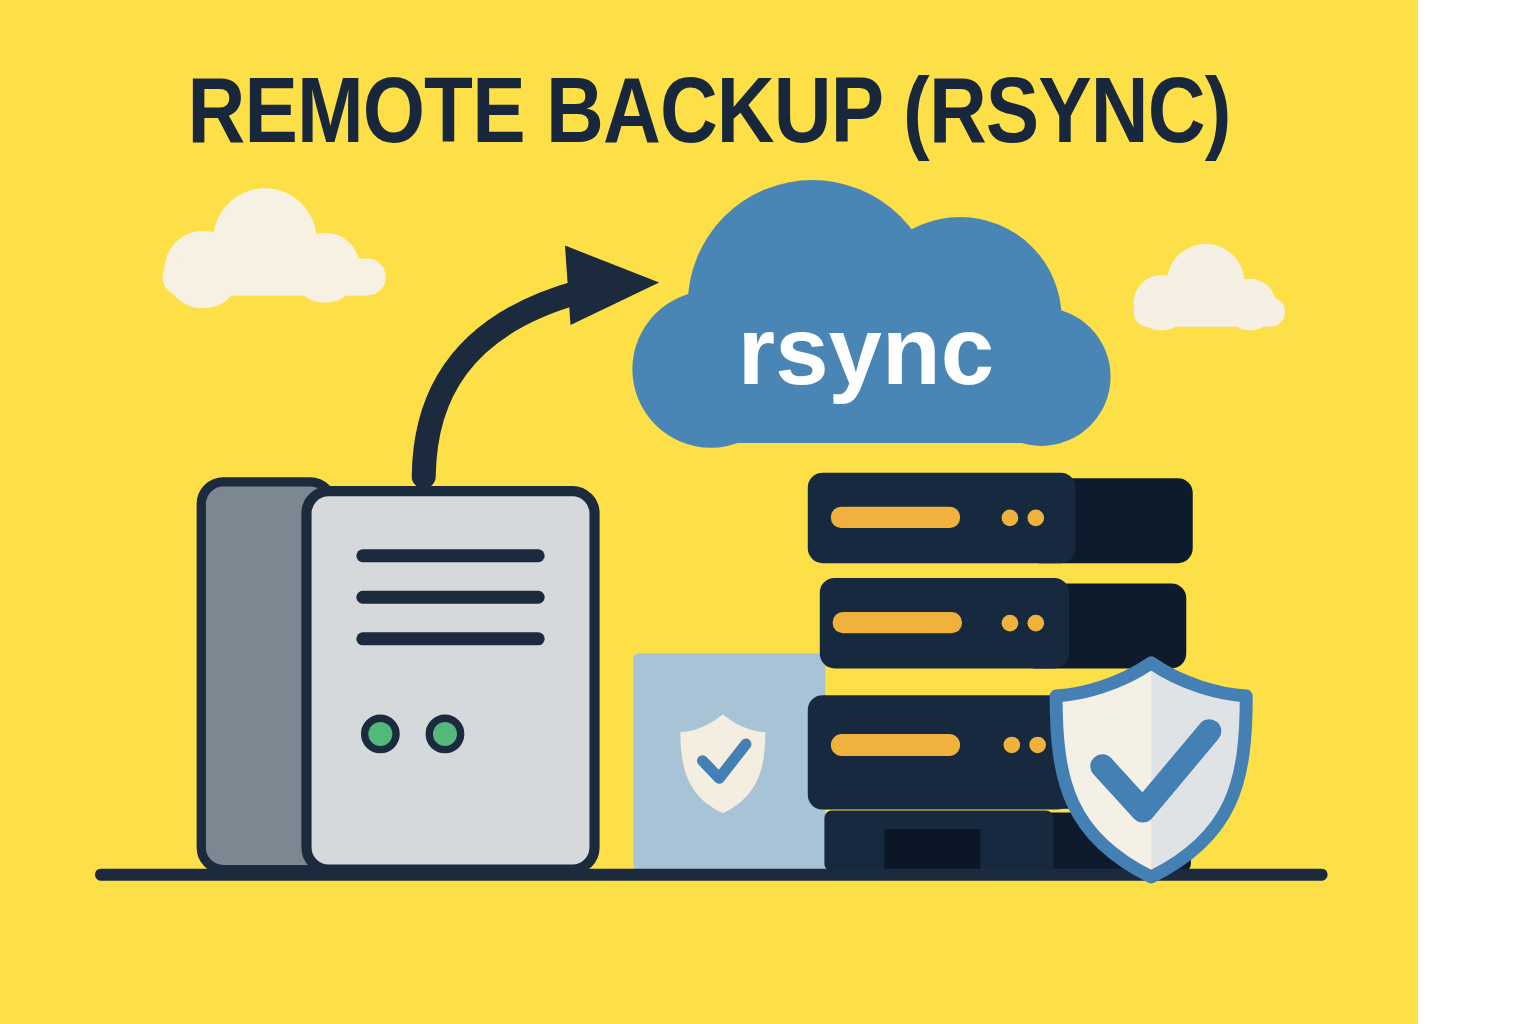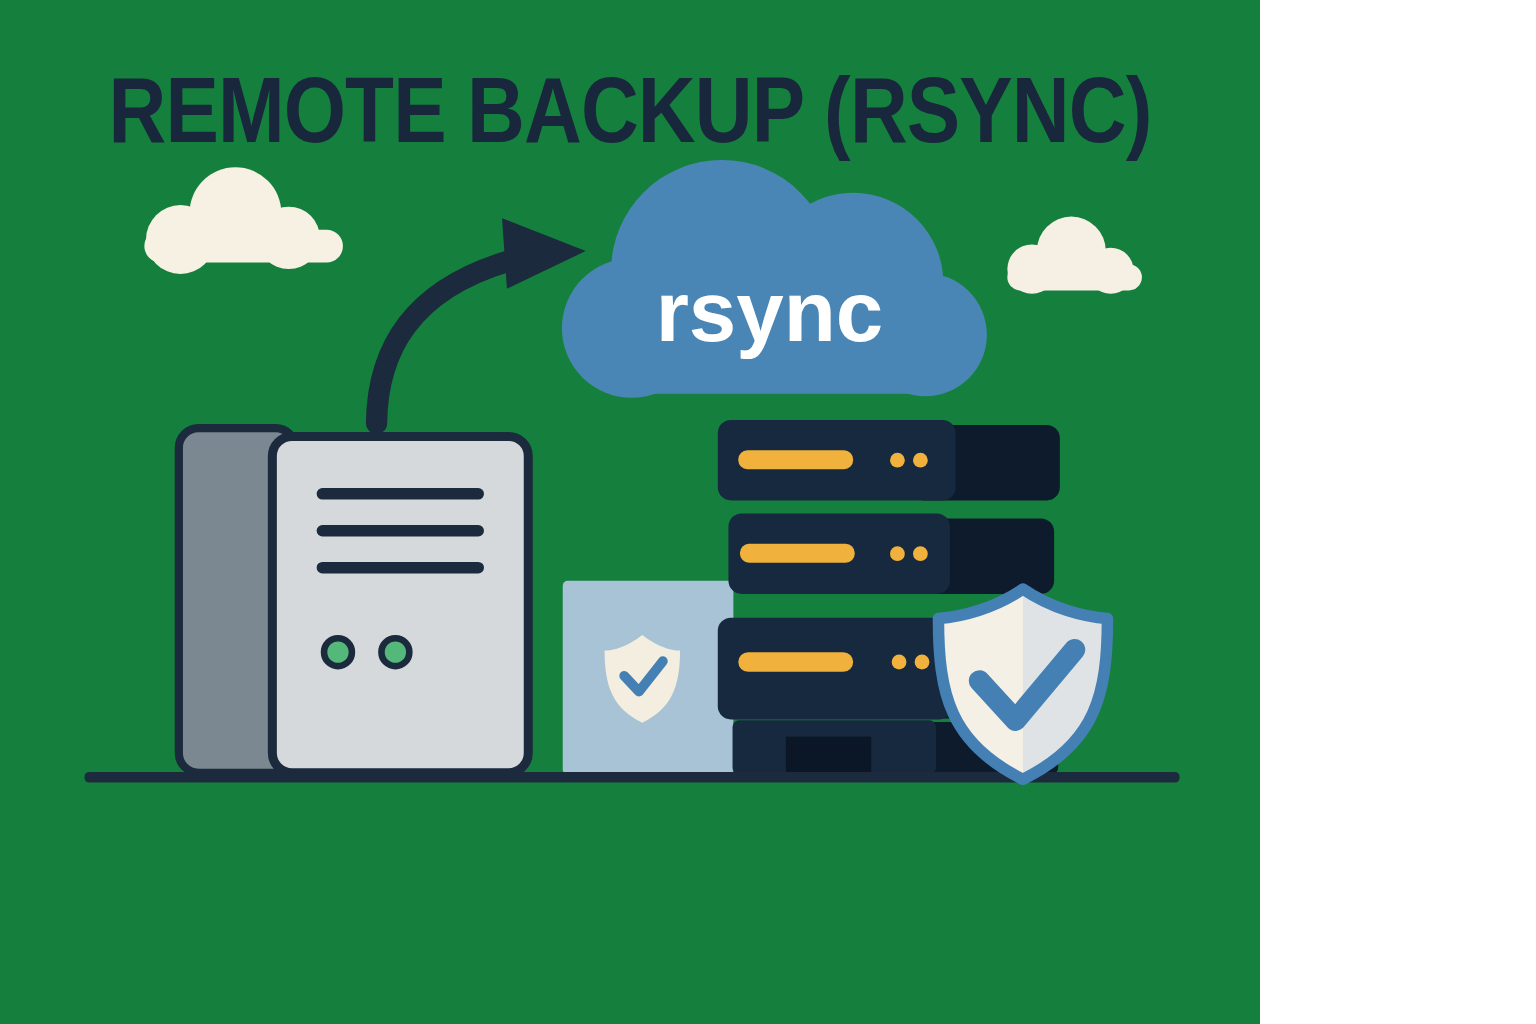--- a/index.html
+++ b/index.html
@@ -1,19 +1,19 @@
 <!DOCTYPE html>
 <html><head>
 <meta charset="utf-8">
 <style>
   html,body{margin:0;padding:0;}
   .stage{
     position:relative;
-    width:1260px;height:1024px;
-    background:#15803d;
+    width:1418px;height:1024px;
+    background:#fde047;
     overflow:hidden;
     font-family:"Liberation Sans", sans-serif;
   }
   .page-title{
     position:absolute;
     left:0;right:0;top:58px;
     margin:0;
     text-align:center;
     font-size:92px;
     font-weight:bold;

